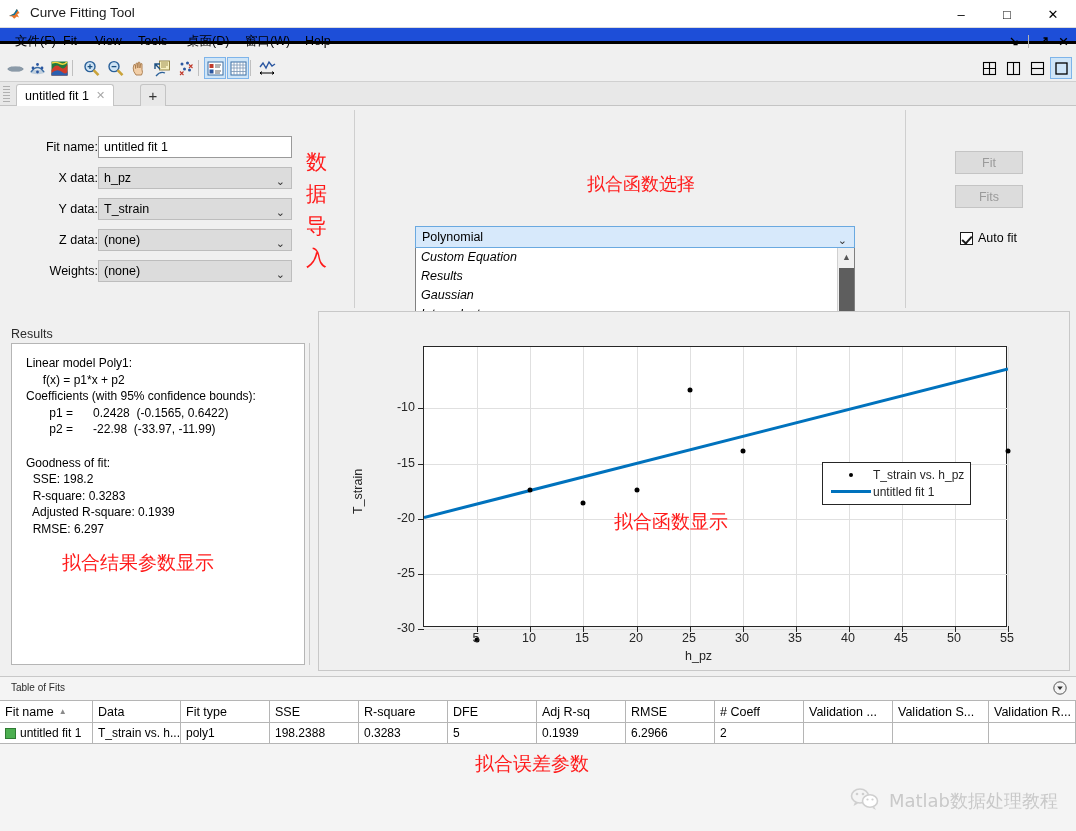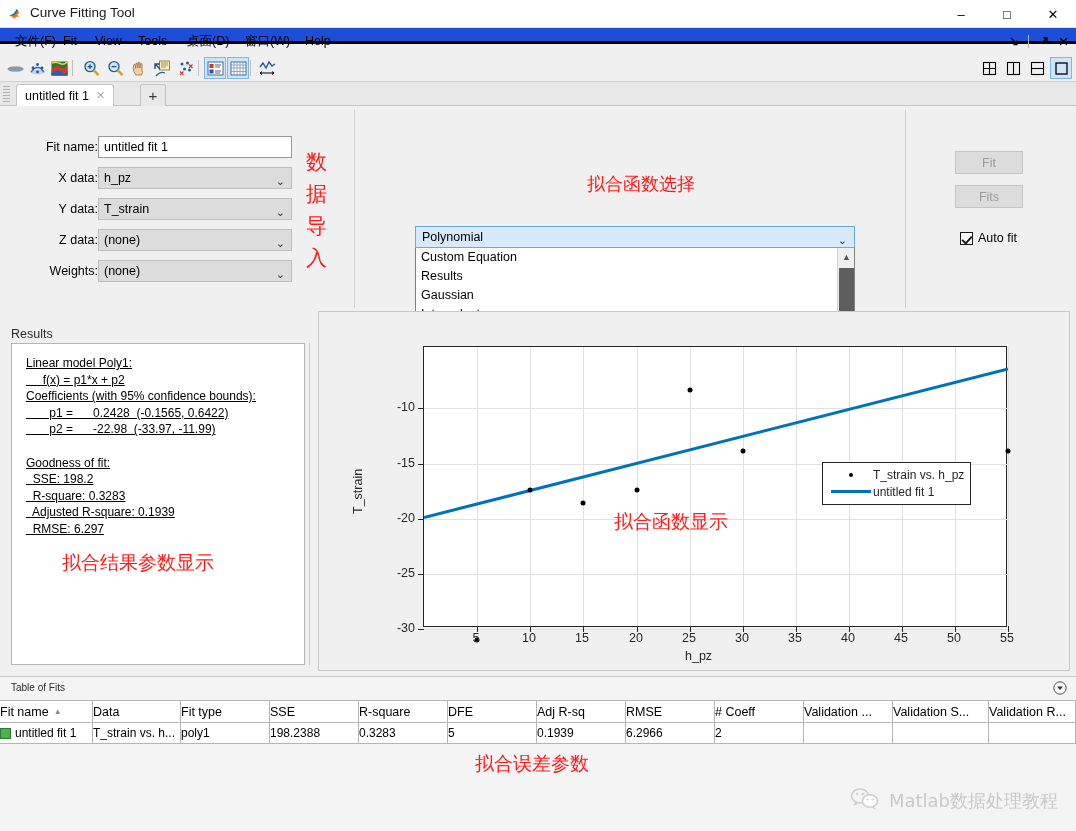--- a/index.html
+++ b/index.html
@@ -113,21 +113,21 @@
     width:440px; height:22px; background:#d7e9fb; border:1px solid #6aa9e0;
     padding:0 6px; line-height:20px; font-size:12.5px; position:relative;
   }
   .fitsel-combo .chev { position:absolute; right:7px; top:3px; font-size:11px; color:#333; }
   .fitsel-list {
     width:440px; height:155px; background:#fff; border:1px solid #808080;
     border-top:none; position:relative; overflow:hidden;
   }
   .fl-item {
     height:19px; line-height:19px; padding-left:5px; font-size:12.5px;
-    color:#000; white-space:nowrap;
+    color:#000; white-space:nowrap;font-style:italic;
   }
   .fl-item.sel { background:#0078d7; color:#fff; }
   .fl-scroll {
     position:absolute; right:0; top:0; width:17px; height:155px;
     background:#f0f0f0; border-left:1px solid #d0d0d0;
   }
   .fl-arrow { width:17px; height:17px; display:flex; align-items:center; justify-content:center; font-size:9px; color:#555; }
   .fl-thumb { position:absolute; left:1px; top:20px; width:15px; height:70px; background:#5e5e5e; }
 
   
@@ -140,21 +140,21 @@
   .fitbtn {
     position:absolute; left:955px; width:68px; height:23px;
     background:#dcdcdc; border:1px solid #c4c4c4; color:#9a9a9a;
     display:flex; align-items:center; justify-content:center; font-size:12.5px;
   }
 
   
   .results-title { position:absolute; left:11px; top:327px; font-size:12.5px; color:#2b2b2b; }
   .results-box {
     position:absolute; left:11px; top:343px; width:294px; height:322px;
-    background:#fff; border:1px solid #b5b5b5; overflow:hidden;text-decoration:underline;
+    background:#fff; border:1px solid #b5b5b5; overflow:hidden;
   }
   .results-pre {
     margin:0; padding:11px 0 0 14px; font-size:12px; line-height:16.6px;
     font-family:"Liberation Sans",sans-serif; white-space:pre; color:#000;
   }
   .res-vscroll { position:absolute; left:307px; top:343px; width:9px; height:322px; }
   .res-vscroll i { display:block; width:1px; height:322px; background:#c9c9c9; margin-left:2px; }
 
   
   .plotpanel {
@@ -191,21 +191,21 @@
     position:absolute; left:0; top:676px; width:1076px; height:155px;
     background:#f4f4f4; border-top:1px solid #c8c8c8;
   }
   .tof-title { position:absolute; left:11px; top:5px; font-size:10px; color:#2b2b2b; }
   .tof-expand { position:absolute; right:9px; top:4px; width:14px; height:14px; }
   .tof-table { position:absolute; left:0; top:23px; width:1076px; }
   .tof-hdr { position:relative; height:23px; background:#fff; border-top:1px solid #b5b5b5; border-bottom:1px solid #b5b5b5; }
   .tof-row { position:relative; height:21px; background:#fff; border-bottom:1px solid #b5b5b5; }
   .th, .td {
     position:absolute; top:0; height:100%;
-    border-right:1px solid #b5b5b5; 
+    border-right:1px solid #b5b5b5; padding-left:5px;
     font-size:12px; display:flex; align-items:center; overflow:hidden; white-space:nowrap;
   }
   .th { font-size:12.5px; }
   .sort-caret { margin-left:5px; font-size:8px; color:#8a8a8a; }
   .swatch { width:11px; height:11px; background:#4caf50; border:1px solid #2f7a33; margin-right:4px; flex:none; }
 
   
   .wm {
     position:absolute; right:18px; bottom:16px;
     display:flex; align-items:center; gap:9px;

